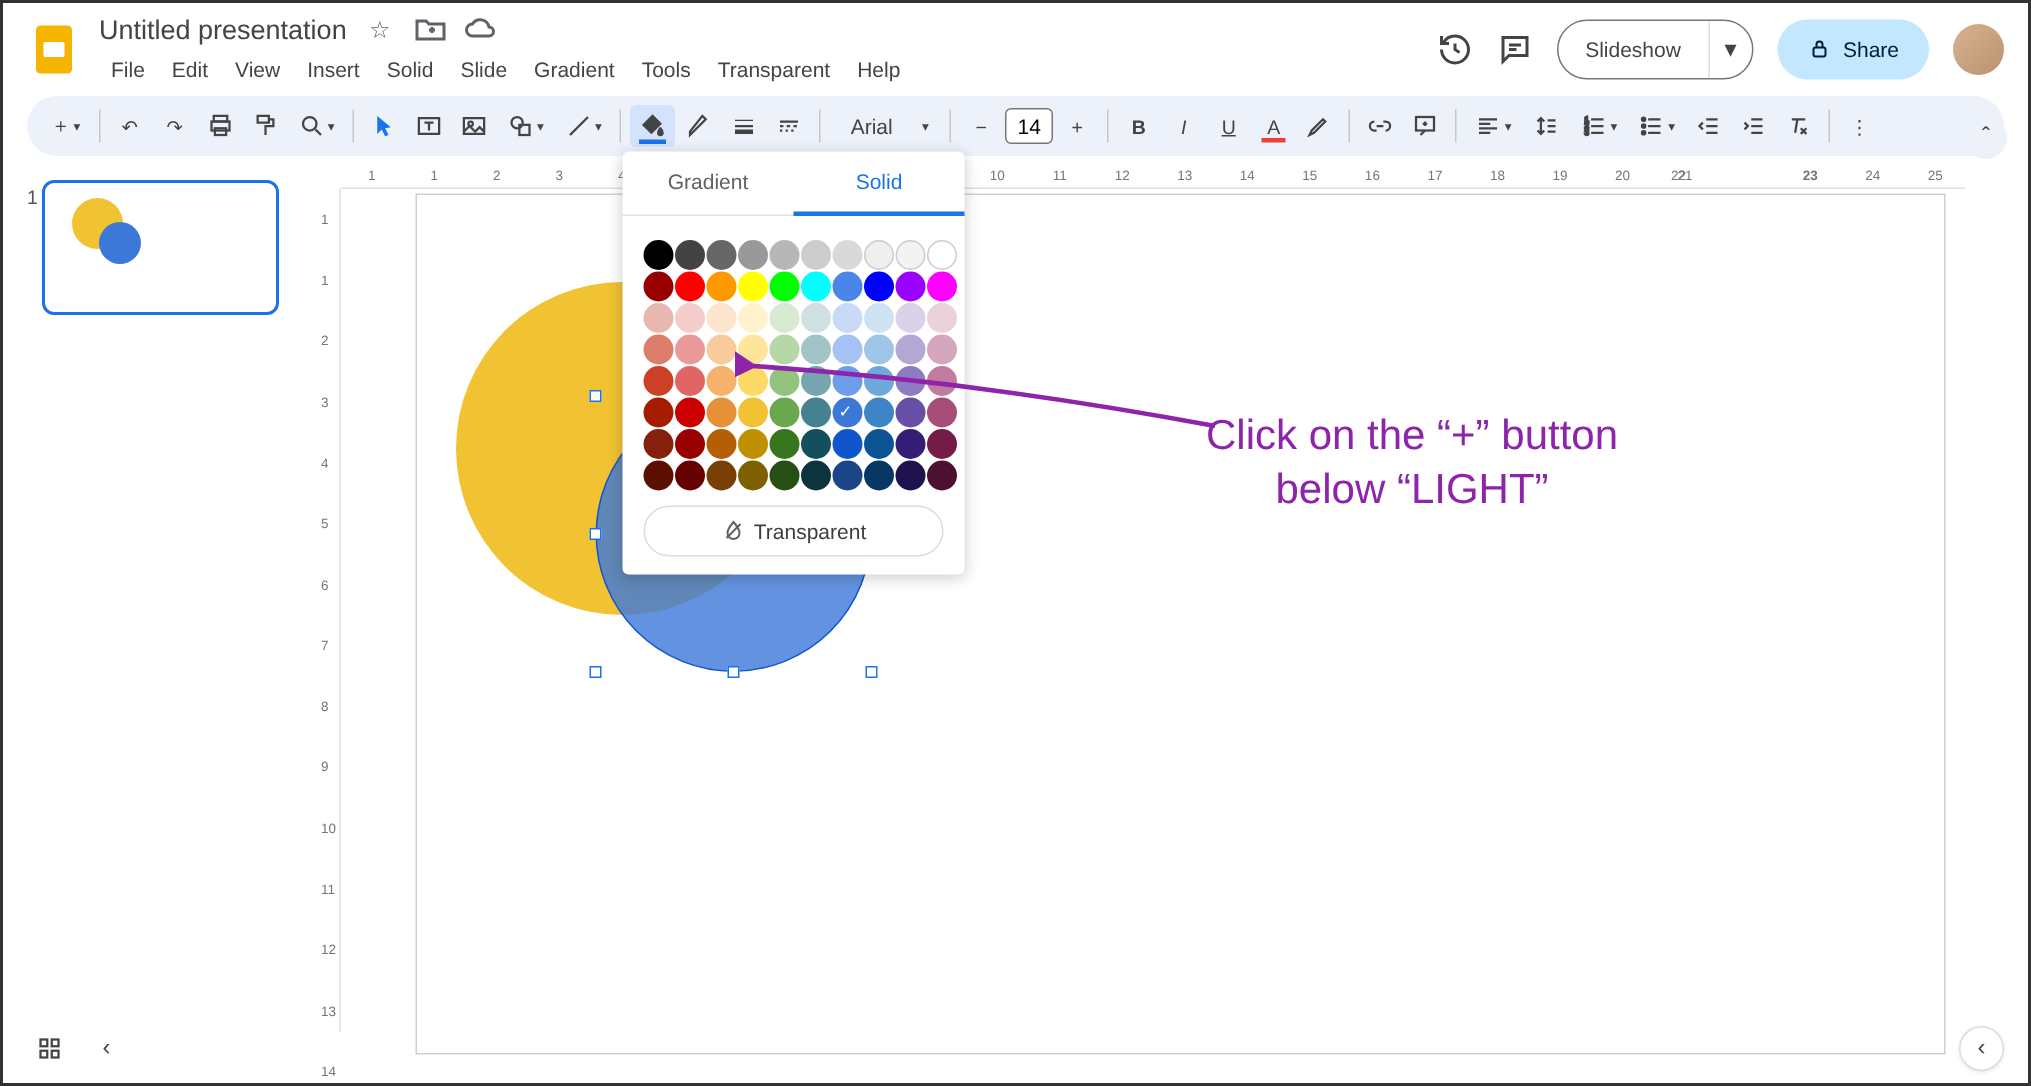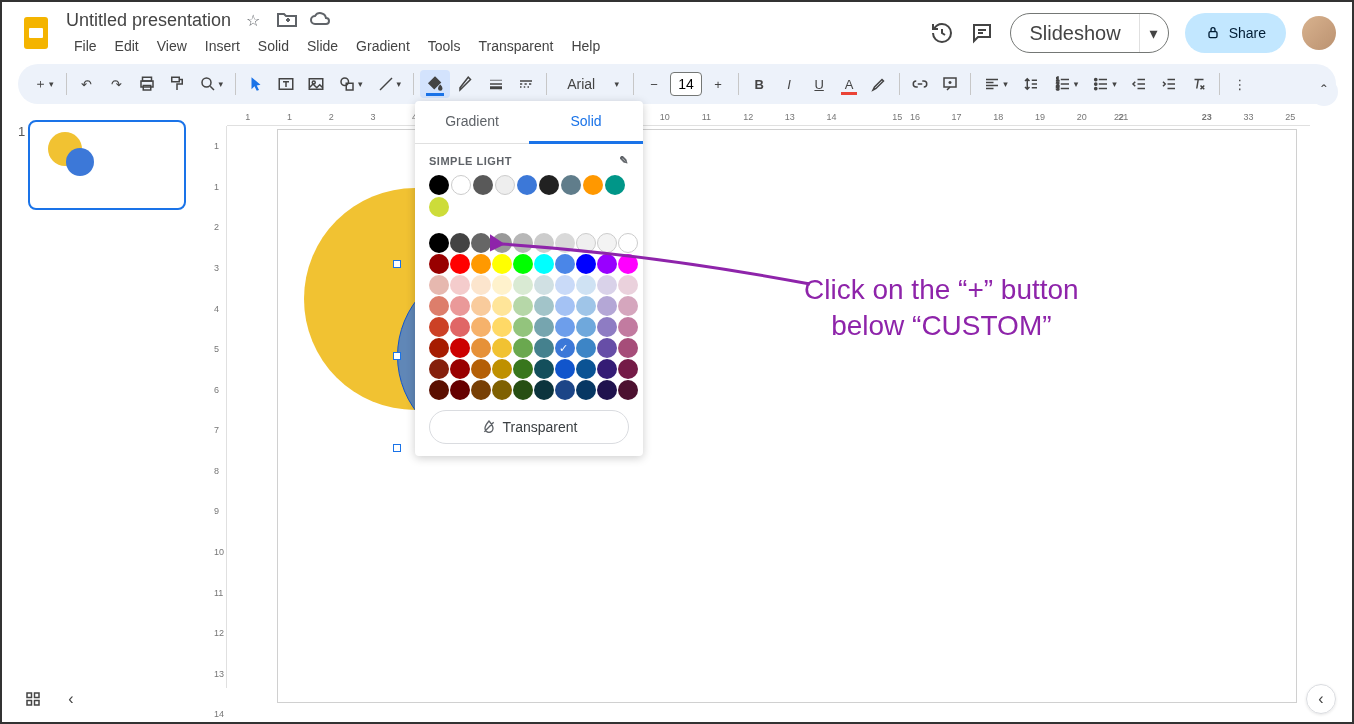--- a/index.html
+++ b/index.html
@@ -9,21 +9,21 @@
   .logo { width: 36px; height: 36px; position: relative; }
   .logo svg { width: 36px; height: 36px; }
   .doc-area { flex: 1; }
   .doc-title-row { display: flex; align-items: center; gap: 10px; }
   .doc-title { font-size: 18px; color: #444; }
   .icon-btn { width: 24px; height: 24px; display:flex; align-items:center; justify-content:center; color:#5f6368; cursor:pointer; }
   .menu-row { display: flex; gap: 2px; font-size: 14px; color:#444; margin-top:2px; }
   .menu-row span { padding: 4px 8px; cursor:pointer; }
   .right-actions { display:flex; align-items:center; gap:16px; }
   .slideshow-wrap { display:flex; border:1px solid #747775; border-radius:22px; overflow:hidden; height:40px; }
-  .slideshow-btn { padding: 0 18px; font-size:20px; display:flex; align-items:center; color:#444; cursor:pointer;}
+  .slideshow-btn { padding: 0 18px; font-size:14px; display:flex; align-items:center; color:#444; cursor:pointer;}
   .slideshow-arrow { border-left:1px solid #e0e0e0; padding:0 10px; display:flex; align-items:center; cursor:pointer; color:#444;}
   .share-btn { background:#c2e7ff; border-radius:22px; height:40px; padding:0 20px; display:flex; align-items:center; gap:8px; font-size:14px; font-weight:500; color:#001d35; cursor:pointer;}
   .avatar { width:34px; height:34px; border-radius:50%; background: linear-gradient(135deg,#d8b28e,#bb9271); }
   .toolbar { margin: 4px 16px 0 16px; background:#edf2fa; border-radius: 28px; height:40px; display:flex; align-items:center; padding:0 10px; gap:2px; }
   .tb-btn { min-width:28px; height:28px; display:flex; align-items:center; justify-content:center; border-radius:4px; color:#444; cursor:pointer; position:relative; font-size:13px;}
   .tb-sep { width:1px; height:22px; background:#c7c7c7; margin:0 4px; }
   .tb-btn.wide { padding:0 6px; gap:2px;}
   .tb-btn.active { background:#d3e3fd; }
   .tb-btn svg { width:18px; height:18px; }
   .font-box { padding:0 8px 0 14px; min-width:74px; font-size:14px; display:flex; justify-content:space-between; gap:12px;}
@@ -311,30 +311,30 @@
       <span class="num" style="left: 229.308px;">5</span>
       <span class="num" style="left: 271px;">6</span>
       <span class="num" style="left: 312.692px;">7</span>
       <span class="num" style="left: 354.385px;">8</span>
       <span class="num" style="left: 396.077px;">9</span>
       <span class="num" style="left: 437.769px;">10</span>
       <span class="num" style="left: 479.462px;">11</span>
       <span class="num" style="left: 521.154px;">12</span>
       <span class="num" style="left: 562.846px;">13</span>
       <span class="num" style="left: 604.538px;">14</span>
-      <span class="num" style="left: 646.231px; margin-left: 24px;">15</span>
+      <span class="num" style="left: 646.231px;">15</span>
       <span class="num" style="left: 687.923px;">16</span>
       <span class="num" style="left: 729.615px;">17</span>
       <span class="num" style="left: 771.308px;">18</span>
       <span class="num" style="left: 813px;">19</span>
       <span class="num" style="left: 854.692px;">20</span>
       <span class="num" style="left: 896.385px;">21</span>
       <span class="num" style="left: 892px;">22</span>
       <span class="num" style="left: 979.769px; font-weight: bold;">23</span>
-      <span class="num" style="left: 1021.46px;">33</span>
+      <span class="num" style="left: 1021.46px;">24</span>
       <span class="num" style="left: 1063.15px;">25</span>
     </div>
   <div class="ruler-v">
       <span class="num" style="top: 20.2857px;">1</span>
       <span class="num" style="top: 60.8571px;">1</span>
       <span class="num" style="top: 101.429px;">2</span>
       <span class="num" style="top: 142px;">3</span>
       <span class="num" style="top: 182.571px;">4</span>
       <span class="num" style="top: 223.143px;">5</span>
       <span class="num" style="top: 263.714px;">6</span>
@@ -368,38 +368,20 @@
       <div class="handle" style="left:-4px;bottom:-4px;"></div>
       <div class="handle" style="left:calc(50% - 4px);bottom:-4px;"></div>
       <div class="handle" style="right:-4px;bottom:-4px;"></div>
     </div>
   </div>
 
   <div class="color-popup">
     <div class="tabs">
       <div class="tab">Gradient</div>
       <div class="tab active">Solid</div>
-    </div>
-    <div class="popup-section">
-      <div class="sec-head">
-        <span>SIMPLE LIGHT</span>
-        <span>✎</span>
-      </div>
-      <div class="sw-row" id="theme-row">
-          <div class="sw" style="background: rgb(0, 0, 0);"></div>
-          <div class="sw outline" style="background: rgb(255, 255, 255);"></div>
-          <div class="sw" style="background: rgb(89, 89, 89);"></div>
-          <div class="sw outline" style="background: rgb(238, 238, 238);"></div>
-          <div class="sw" style="background: rgb(60, 120, 216);"></div>
-          <div class="sw" style="background: rgb(33, 33, 33);"></div>
-          <div class="sw" style="background: rgb(96, 125, 139);"></div>
-          <div class="sw" style="background: rgb(255, 152, 0);"></div>
-          <div class="sw" style="background: rgb(0, 150, 136);"></div>
-          <div class="sw" style="background: rgb(205, 220, 57);"></div>
-        </div>
     </div>
     <div class="popup-section">
       <div class="grid" id="color-grid">
           <div class="sw" style="background: rgb(0, 0, 0);"></div>
           <div class="sw" style="background: rgb(67, 67, 67);"></div>
           <div class="sw" style="background: rgb(102, 102, 102);"></div>
           <div class="sw" style="background: rgb(153, 153, 153);"></div>
           <div class="sw" style="background: rgb(183, 183, 183);"></div>
           <div class="sw" style="background: rgb(204, 204, 204);"></div>
           <div class="sw" style="background: rgb(217, 217, 217);"></div>
@@ -490,21 +472,21 @@
     <defs>
         <marker id="arr" markerWidth="10" markerHeight="10" refX="2" refY="5" orient="auto">
           <path d="M8 1L1 5l7 4z" fill="#8e24aa"></path>
         </marker>
       </defs>
     <path d="M320 50 Q 160 20 12 10" stroke="#8e24aa" stroke-width="3" fill="none" marker-end="url(#arr)"></path>
   </svg>
 
   <div class="annotation">
     <div>Click on the “+” button</div>
-    <div>below “CUSTOM”</div>
+    <div>below “LIGHT”</div>
   </div>
 
   <div class="footer">
     <div style="display:flex; gap:8px;">
       <div class="footer-btn">
           <svg width="18" height="18" viewBox="0 0 24 24" fill="none" stroke="#444" stroke-width="2">
             <rect x="4" y="4" width="6" height="6"></rect>
             <rect x="14" y="4" width="6" height="6"></rect>
             <rect x="4" y="14" width="6" height="6"></rect>
             <rect x="14" y="14" width="6" height="6"></rect>

